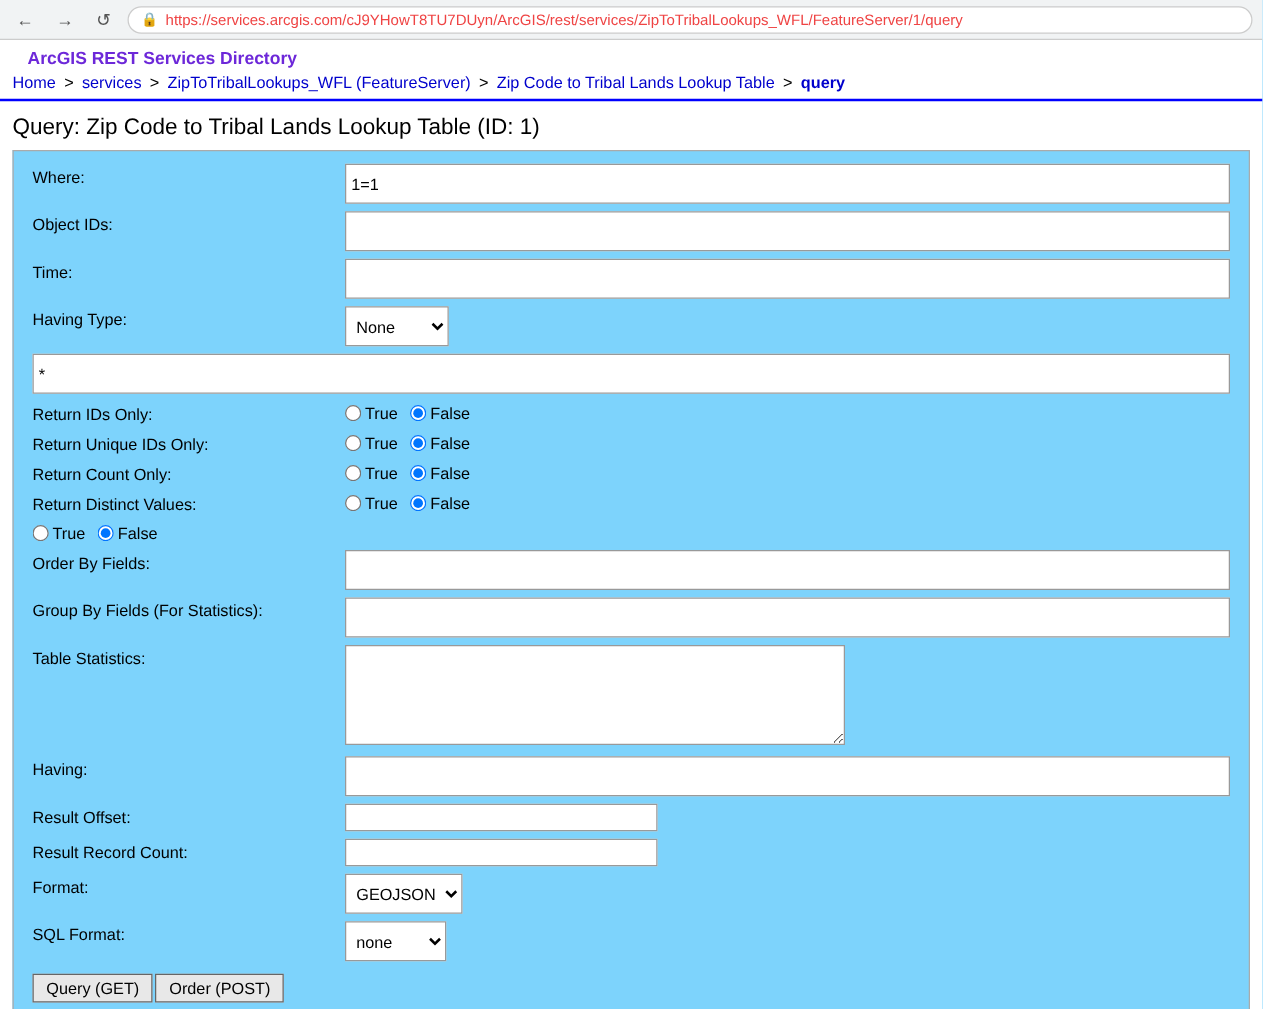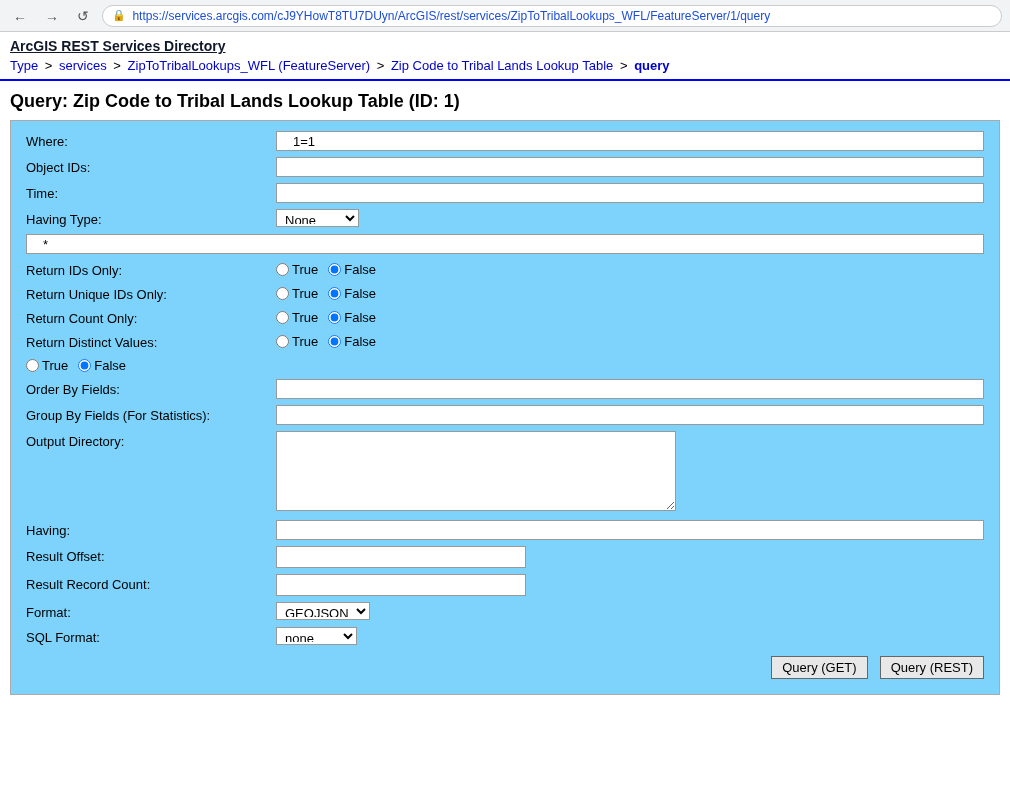--- a/index.html
+++ b/index.html
@@ -32,48 +32,47 @@
       border-radius: 12px;
       background: #fff;
       padding: 3px 10px;
       font-size: 12px;
       color: #333;
       display: flex;
       align-items: center;
       gap: 6px;
     }
     .lock-icon { color: #555; font-size: 11px; }
-    .url-text { color: #1d4ed8; font-size: 12px; }
+    .url-text { color: #ef4444; font-size: 12px; }
     .page-content {
       padding: 0;
     }
     .app-title {
       font-size: 14px;
       font-weight: bold;
-      padding: 6px 10px 2px 10px;
-      color: #0f172a;
-      text-decoration: underline;
+      padding: 6px 10px 2px 22px;
+      color: #6d28d9;
     }
     .breadcrumb {
       padding: 2px 10px 6px 10px;
       font-size: 13px;
       border-bottom: 2px solid #00f;
     }
     .breadcrumb a {
       color: #0000cc;
       text-decoration: none;
     }
     .breadcrumb .current {
       color: #0000cc;
       font-weight: bold;
     }
     .breadcrumb .sep { color: #000; margin: 0 3px; }
     .query-title {
       font-size: 18px;
-      font-weight: bold;
+      font-weight: normal;
       padding: 10px 10px 8px 10px;
       color: #000;
     }
     .form-container {
       margin: 0 10px 10px 10px;
       background: #7dd3fc;
       border: 1px solid #aaa;
       padding: 10px 15px 15px 15px;
     }
     .form-row {
@@ -88,38 +87,38 @@
       font-size: 13px;
       color: #000;
     }
     .form-control-wrap {
       flex: 1;
     }
     .form-input {
       width: 100%;
       border: 1px solid #999;
       background: #fff;
-      padding: 2px 16px;
-      font-size: 13px;
-      height: 20px;
+      padding: 2px 4px;
+      font-size: 13px;
+      height: 32px;
     }
     .form-input-short {
       width: 250px;
       border: 1px solid #999;
       background: #fff;
       padding: 2px 4px;
       font-size: 13px;
       height: 22px;
     }
     .form-select {
       border: 1px solid #999;
       background: #fff;
       padding: 2px 4px;
       font-size: 13px;
-      height: 18px;
+      height: 32px;
     }
     .radio-group {
       display: flex;
       align-items: center;
       gap: 4px;
       padding-top: 2px;
     }
     .radio-group label {
       display: flex;
       align-items: center;
@@ -138,44 +137,43 @@
     }
     .btn {
       border: 1px solid #666;
       background: #e8e8e8;
       padding: 3px 10px;
       font-size: 13px;
       cursor: pointer;
     }
     .buttons-row {
       display: flex;
-      gap: 12px;
+      gap: 2px;
       margin-top: 10px;
-      justify-content: flex-end;
     }
   </style>
 </head>
 <body>
 
 <div class="browser-bar">
   <button class="browser-nav-btn">←</button>
   <button class="browser-nav-btn">→</button>
   <button class="browser-nav-btn">↺</button>
   <div class="address-bar">
     <span class="lock-icon">🔒</span>
     <span class="url-text">https://services.arcgis.com/cJ9YHowT8TU7DUyn/ArcGIS/rest/services/ZipToTribalLookups_WFL/FeatureServer/1/query</span>
   </div>
 </div>
 
 <div class="page-content">
 
   <div class="app-title">ArcGIS REST Services Directory</div>
 
   <div class="breadcrumb">
-    <a href="#">Type</a>
+    <a href="#">Home</a>
     <span class="sep"> &gt; </span>
     <a href="#">services</a>
     <span class="sep"> &gt; </span>
     <a href="#">ZipToTribalLookups_WFL (FeatureServer)</a>
     <span class="sep"> &gt; </span>
     <a href="#">Zip Code to Tribal Lands Lookup Table</a>
     <span class="sep"> &gt; </span>
     <span class="current">query</span>
   </div>
 
@@ -298,21 +296,21 @@
     </div>
 
     <div class="form-row">
       <div class="form-label">Group By Fields (For Statistics):</div>
       <div class="form-control-wrap">
         <input class="form-input" type="text" value="" style="">
       </div>
     </div>
 
     <div class="form-row">
-      <div class="form-label">Output Directory:</div>
+      <div class="form-label">Table Statistics:</div>
       <div class="form-control-wrap">
         <textarea class="textarea-control" style=""></textarea>
       </div>
     </div>
 
     <div class="form-row">
       <div class="form-label">Having:</div>
       <div class="form-control-wrap">
         <input class="form-input" type="text" value="" style="">
       </div>
@@ -349,17 +347,17 @@
         <select class="form-select">
           <option>none</option>
           <option>standard</option>
           <option>native</option>
         </select>
       </div>
     </div>
 
     <div class="buttons-row">
       <button class="btn">Query (GET)</button>
-      <button class="btn">Query (REST)</button>
+      <button class="btn">Order (POST)</button>
     </div>
 
   </div>
 </div>
 
 </body></html>

